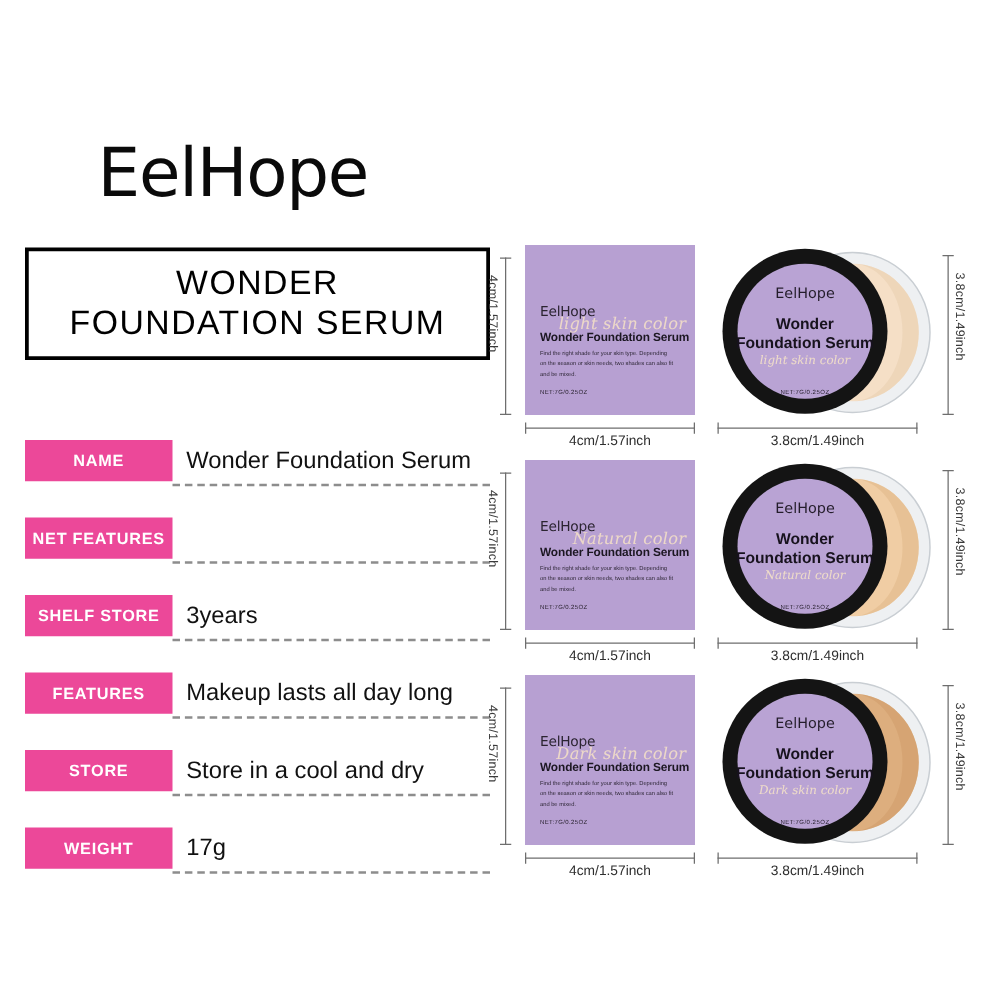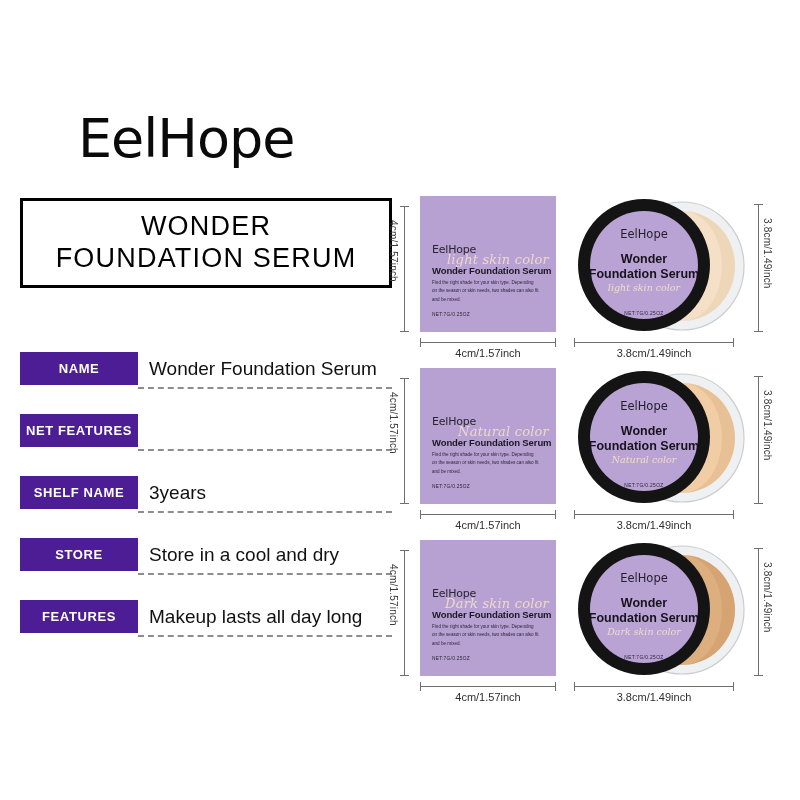--- a/index.html
+++ b/index.html
@@ -62,21 +62,21 @@
   }
   .spec-row {
     position: relative;
     height: 62px;
     display: flex;
     align-items: flex-start;
   }
   .spec-label {
     width: 118px;
     height: 33px;
-    background: #4c1d95;
+    background: #ec4899;
     color: #fff;
     display: flex;
     align-items: center;
     justify-content: center;
     font-size: 13px;
     font-weight: bold;
     letter-spacing: 0.6px;
     flex: 0 0 118px;
   }
   .spec-value {
@@ -227,37 +227,42 @@
       <div class="spec-value">Wonder Foundation Serum</div>
       <div class="spec-underline"></div>
     </div>
 
     <div class="spec-row">
       <div class="spec-label">NET FEATURES</div>
       <div class="spec-underline"></div>
     </div>
 
     <div class="spec-row">
-      <div class="spec-label">SHELF NAME</div>
+      <div class="spec-label">SHELF STORE</div>
       <div class="spec-value">3years</div>
+      <div class="spec-underline"></div>
+    </div>
+
+    <div class="spec-row">
+      <div class="spec-label">FEATURES</div>
+      <div class="spec-value">Makeup lasts all day long</div>
       <div class="spec-underline"></div>
     </div>
 
     <div class="spec-row">
       <div class="spec-label">STORE</div>
       <div class="spec-value">Store in a cool and dry</div>
       <div class="spec-underline"></div>
     </div>
 
     <div class="spec-row">
-      <div class="spec-label">FEATURES</div>
-      <div class="spec-value">Makeup lasts all day long</div>
-      <div class="spec-underline"></div>
-    </div>
-
+      <div class="spec-label">WEIGHT</div>
+      <div class="spec-value">17g</div>
+      <div class="spec-underline"></div>
+    </div>
 
   </div>
 
   <div class="product-panel">
 
     <div class="prod-row">
 
       <div class="dim-v" style="left:6px; top:10px; height:126px;"></div>
       <div class="dim-label-v" style="left:-10px; top:24px;">4cm/1.57inch</div>
 

